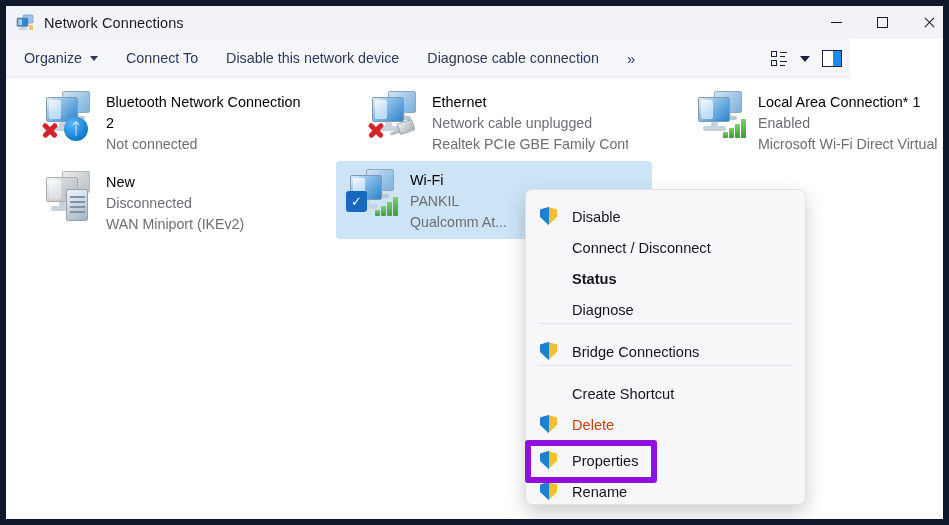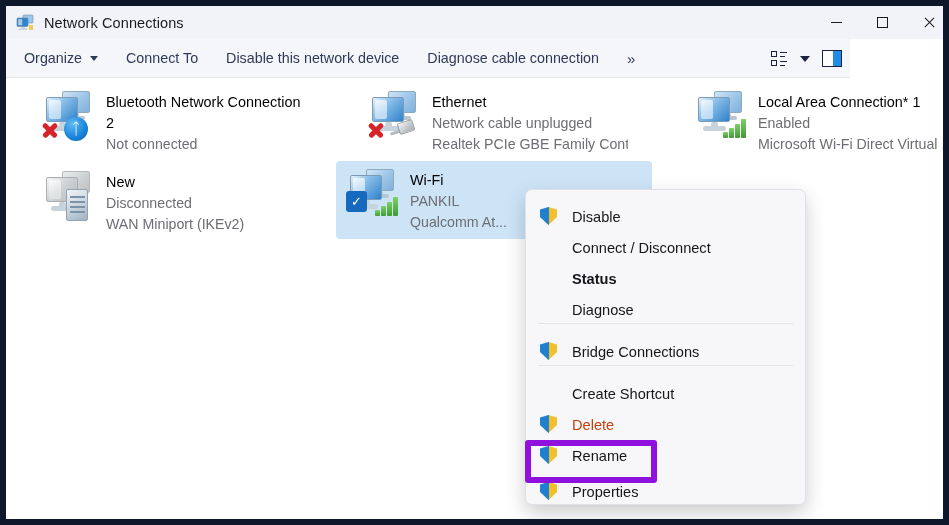--- a/index.html
+++ b/index.html
@@ -674,45 +674,45 @@
               <div class="q q1"></div>
               <div class="q q2"></div>
               <div class="q q3"></div>
               <div class="q q4"></div>
             </div>
         </div>
       </div>
       <div class="mi-label disabled">Delete</div>
     </div>
 
+    <div class="mi" style="height:36px;">
+      <div class="mi-shieldwrap">
+        <div class="shield">
+          <div class="sh">
+              <div class="q q1"></div>
+              <div class="q q2"></div>
+              <div class="q q3"></div>
+              <div class="q q4"></div>
+            </div>
+        </div>
+      </div>
+      <div class="mi-label">Properties</div>
+    </div>
+
     <div class="mi">
       <div class="mi-shieldwrap">
         <div class="shield">
           <div class="sh">
               <div class="q q1"></div>
               <div class="q q2"></div>
               <div class="q q3"></div>
               <div class="q q4"></div>
             </div>
         </div>
       </div>
       <div class="mi-label">Rename</div>
     </div>
 
-    <div class="mi" style="height:36px;">
-      <div class="mi-shieldwrap">
-        <div class="shield">
-          <div class="sh">
-              <div class="q q1"></div>
-              <div class="q q2"></div>
-              <div class="q q3"></div>
-              <div class="q q4"></div>
-            </div>
-        </div>
-      </div>
-      <div class="mi-label">Properties</div>
-    </div>
-
   </div>
 
   <div id="highlight-box"></div>
 
 </div>
 
 </body></html>

